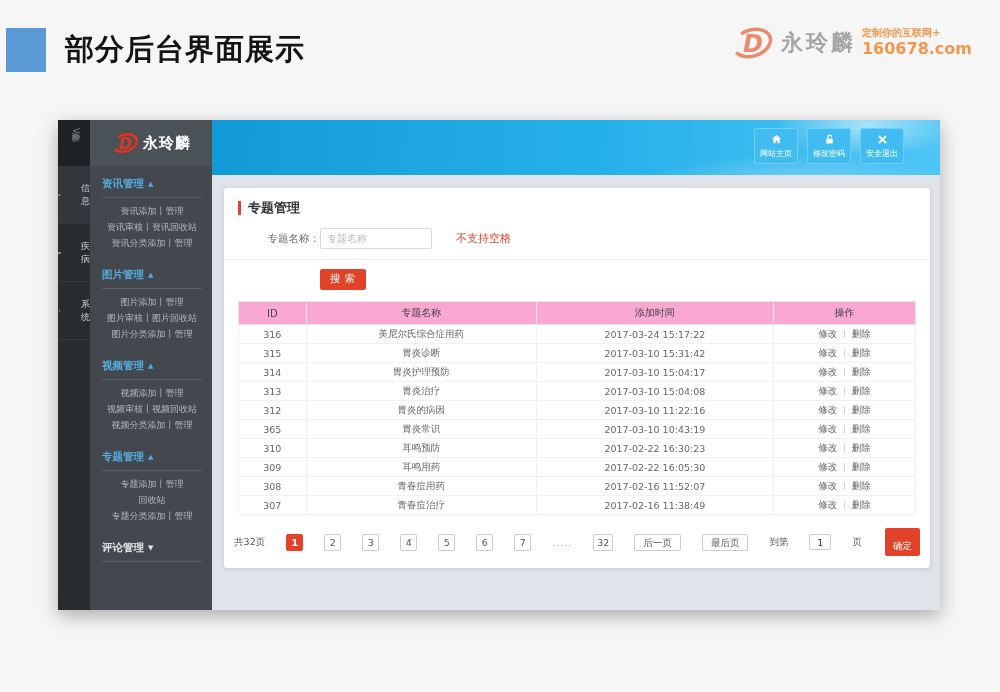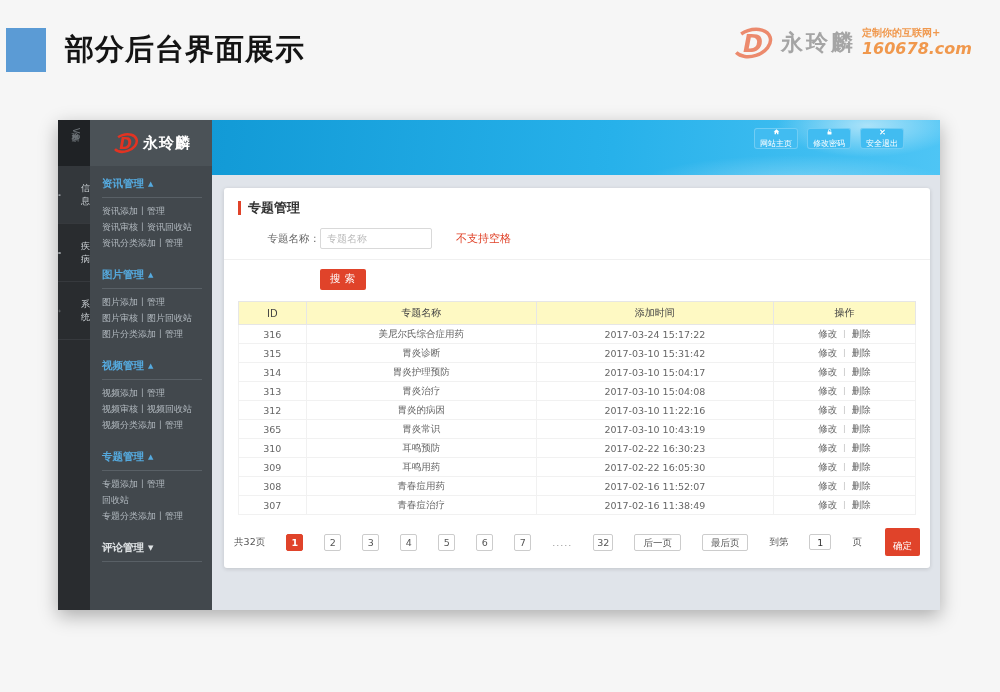--- a/index.html
+++ b/index.html
@@ -7,71 +7,71 @@
   body { font-family:"DejaVu Sans","Liberation Sans",sans-serif; background:#f6f6f6; position:relative; overflow:hidden; }
 
   
   .title-square { position:absolute; left:6px; top:28px; width:40px; height:44px; background:#5b9bd5; }
   .slide-title { position:absolute; left:65px; top:30px; font-size:29px; font-weight:600; color:#141414; letter-spacing:1px; }
   .brand { position:absolute; right:28px; top:26px; display:flex; align-items:center; gap:6px; }
   .brand-mark { width:46px; height:34px; color:#ec8a6d; }
   .brand-name { font-size:22px; font-weight:600; color:#a5a5a5; letter-spacing:3px; }
   .brand-right { display:flex; flex-direction:column; line-height:1.2; }
   .brand-tagline { font-size:10px; color:#f0984d; font-weight:600; }
-  .brand-domain { font-size:16px; color:#f0984d; font-weight:bold;font-style:italic; }
+  .brand-domain { font-size:16px; color:#f0984d; font-weight:bold; }
 
   
   .admin { position:absolute; left:58px; top:120px; width:882px; height:490px; box-shadow:0 6px 18px rgba(0,0,0,.30); background:#e0e4ea; }
 
   
   .rail { position:absolute; left:0; top:0; width:32px; height:100%; background:#292c2f; }
   .rail-top { height:46px; background:#1f2225; position:relative; }
   .vtext { position:absolute; top:5px; left:50%; transform:translateX(-50%); writing-mode:vertical-rl; font-size:8px; color:#6f757a; letter-spacing:1px; }
   .rail-item { height:58px; display:flex; align-items:center; justify-content:center; gap:20px; border-bottom:1px solid #36393d; color:#ccd1d5; font-size:9px; cursor:pointer; }
   .rail-item.active { background:#33373b; }
   .rail-item svg { width:14px; height:14px; }
 
   
   .sidebar { position:absolute; left:32px; top:0; width:122px; height:100%; background:#42484d; }
   .side-logo { height:46px; background:#4b5257; display:flex; align-items:center; justify-content:center; gap:4px; color:#fff; font-size:15px; font-weight:bold; letter-spacing:1px; }
   .side-logo svg { width:28px; height:22px; color:#e23322; }
-  .side-menu { padding:4px 10px 8px 12px; }
+  .side-menu { padding:4px 10px 8px 12px;text-align:center; }
   .side-sec { margin-bottom:10px; }
   .side-sec-head { display:flex; align-items:center; gap:4px; color:#55aadf; font-size:10.5px; font-weight:600; padding:7px 0 6px; cursor:pointer; }
   .side-sec-head .arr { font-size:7px; }
   .side-sec-head.plain { color:#dfe3e5; }
   .side-hr { border-top:1px solid #596066; margin-bottom:5px; }
   .side-item { display:block; color:#b3bac0; font-size:9px; line-height:16px; text-decoration:none; cursor:pointer; white-space:nowrap; }
 
   
   .topbar { position:absolute; left:154px; top:0; right:0; height:55px;
     background-image:
       radial-gradient(ellipse 130px 45px at 90% 10%, rgba(255,255,255,.55), rgba(255,255,255,0) 70%),
       radial-gradient(ellipse 220px 40px at 80% 115%, rgba(255,255,255,.30), rgba(255,255,255,0) 70%),
       linear-gradient(95deg, #129ad6 0%, #27b1ea 55%, #4ec5f5 100%); }
   .topbar-buttons { position:absolute; right:36px; top:8px; display:flex; gap:9px; }
-  .tb-btn { width:44px; height:21px; background:#41bcf1; border:none; border-radius:3px; display:flex; flex-direction:column; align-items:center; justify-content:center; gap:2px; color:#fff; font-size:8px; cursor:pointer; box-shadow:inset 0 0 0 1px rgba(255,255,255,.25); }
+  .tb-btn { width:44px; height:36px; background:#41bcf1; border:none; border-radius:3px; display:flex; flex-direction:column; align-items:center; justify-content:center; gap:2px; color:#fff; font-size:8px; cursor:pointer; box-shadow:inset 0 0 0 1px rgba(255,255,255,.25); }
   .tb-btn svg { width:13px; height:13px; }
 
   
   .content { position:absolute; left:154px; top:55px; right:0; bottom:0; background:#e0e4ea; }
   .card { position:absolute; left:12px; top:13px; width:706px; background:#fff; border-radius:3px; box-shadow:0 1px 4px rgba(0,0,0,.14); padding-bottom:12px; }
   .card-title { display:flex; align-items:center; gap:7px; padding:11px 14px 7px; }
   .red-bar { width:3px; height:14px; background:#e0432a; }
   .card-title-text { font-size:13px; font-weight:bold; color:#333; }
   .form-row { display:flex; align-items:center; padding:4px 14px 10px; }
   .form-label { width:64px; margin-left:18px; text-align:right; font-size:10.5px; color:#666; }
   .topic-input { width:112px; height:21px; border:1px solid #d9d9d9; border-radius:2px; font-size:10px; padding:0 6px; color:#333; font-family:inherit; }
   .topic-input::placeholder { color:#bbb; }
   .hint { color:#e0432a; font-size:11px; margin-left:24px; }
   .form-divider { border-top:1px solid #f0f0f0; }
   .search-btn { margin:9px 0 0 96px; background:#e0432a; color:#fff; border:none; border-radius:2px; font-size:10.5px; letter-spacing:4px; padding:3px 7px 4px 10px; cursor:pointer; font-family:inherit; }
 
   table.data { width:calc(100% - 28px); margin:11px 14px 0; border-collapse:collapse; }
-  table.data th { background:#fef9c3; border:1px solid #e6e6e6; font-size:10px; font-weight:normal; color:#444; height:23px; text-align:center; }
+  table.data th { background:#f9a8d4; border:1px solid #e6e6e6; font-size:10px; font-weight:normal; color:#444; height:23px; text-align:center; }
   table.data td { border:1px solid #f1f1f1; font-size:9.5px; color:#666; height:19px; text-align:center; background:#fff; }
   .col-id { width:10%; } .col-name { width:34%; } .col-time { width:35%; } .col-op { width:21%; }
   .op { color:#666; text-decoration:none; cursor:pointer; }
   .op-sep { color:#bbb; margin:0 3px; font-size:8.5px; }
 
   .pagination { display:flex; justify-content:center; align-items:center; gap:21px; margin-top:13px; font-size:9.5px; color:#555; }
   .pg-box { min-width:17px; height:17px; line-height:15px; text-align:center; border:1px solid #ccc; background:#fff; border-radius:2px; color:#555; padding:0 3px; text-decoration:none; cursor:pointer; }
   .pg-box.active { background:#e0432a; border-color:#e0432a; color:#fff; font-weight:bold; }
   .pg-wide { padding:0 8px; }
   .pg-ellipsis { color:#999; letter-spacing:1px; }

